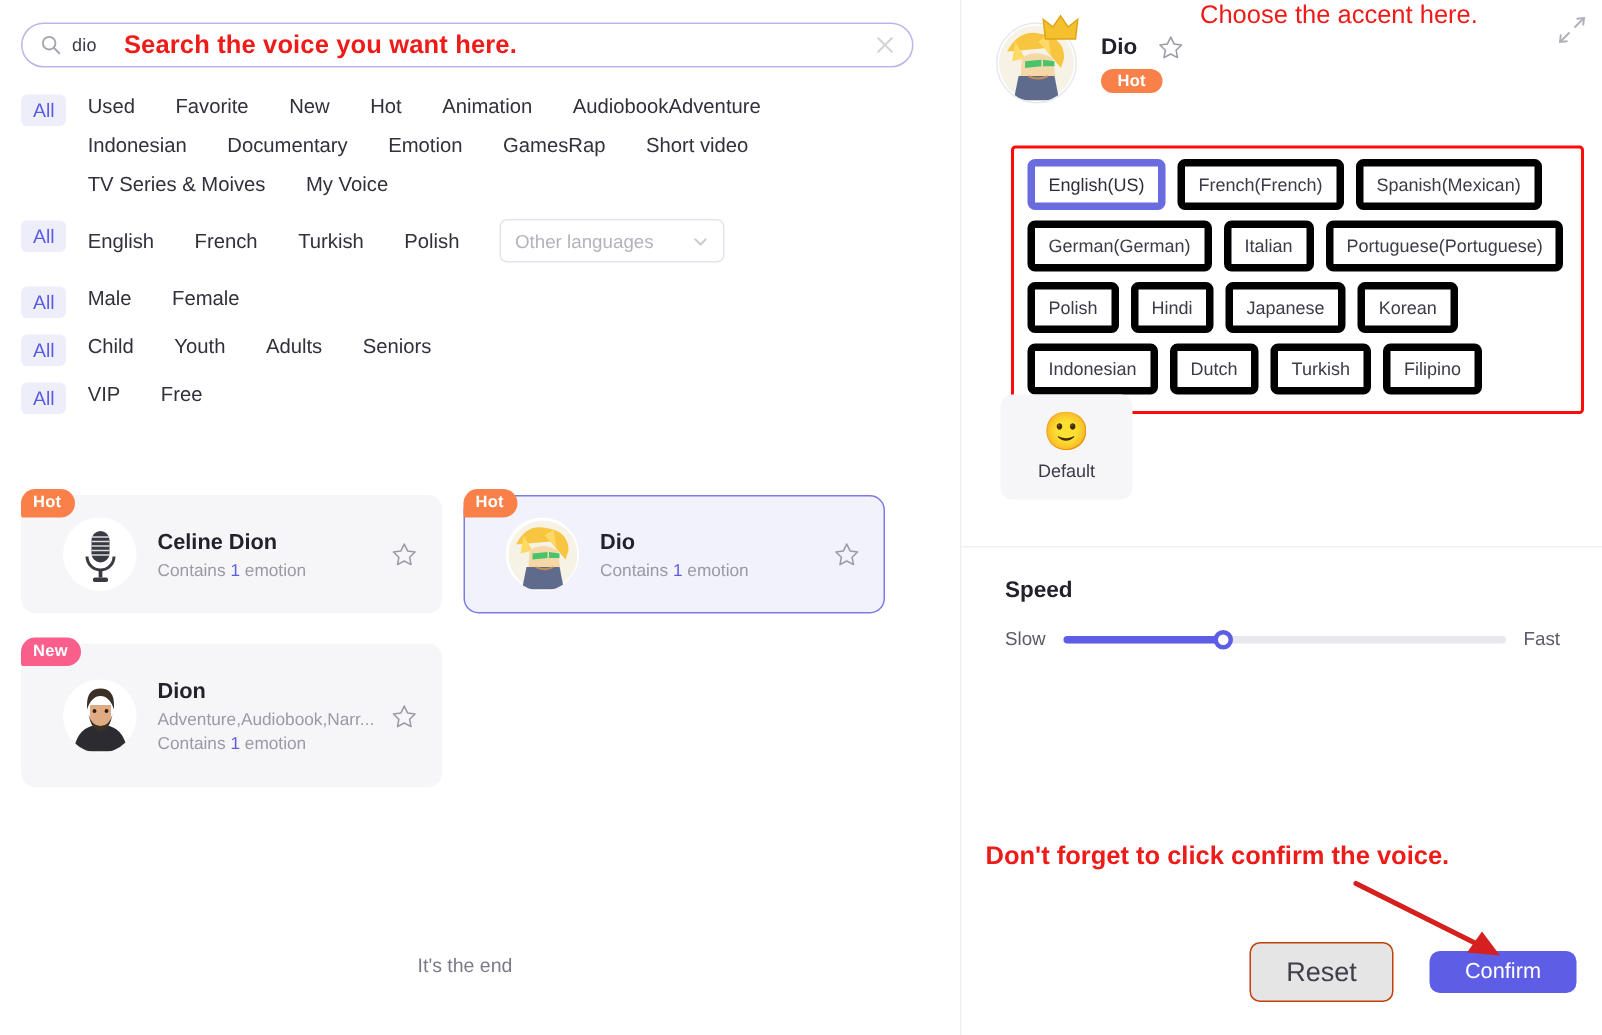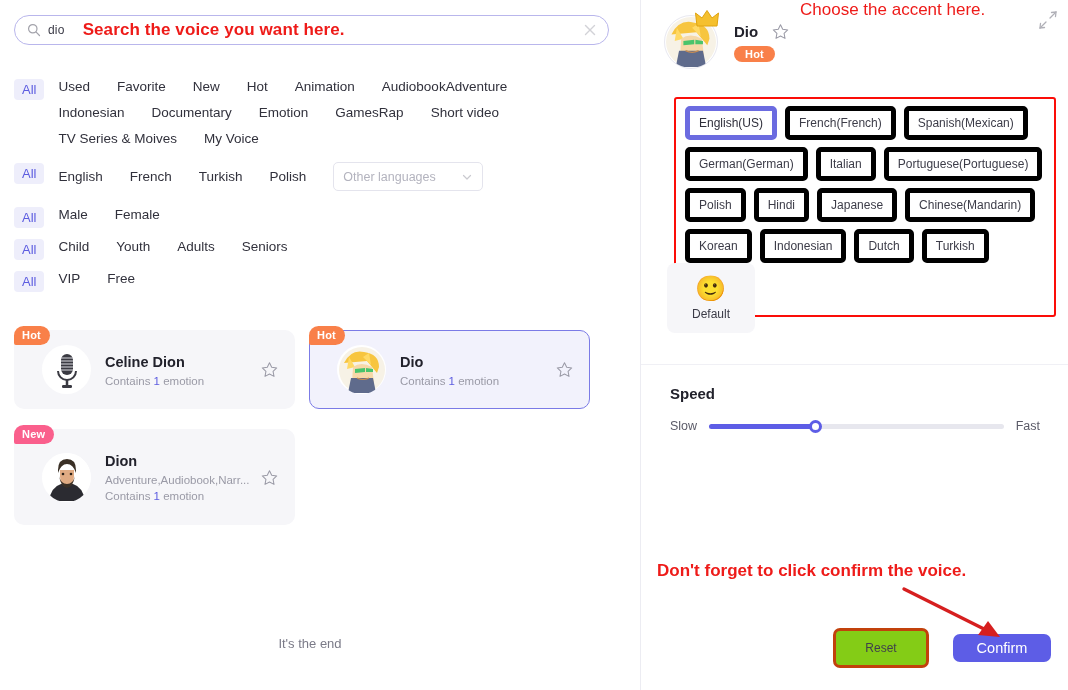--- a/index.html
+++ b/index.html
@@ -54,21 +54,21 @@
     white-space: nowrap;
   }
   .search-clear {
     margin-left: auto;
     width: 16px; height: 16px;
     opacity: .38;
     flex: 0 0 auto;
   }
 
   
-  .filters { position: absolute; left: 14px; top: 78px; width: 600px; }
+  .filters { position: absolute; left: 14px; top: 62px; width: 600px; }
   .filter-row {
     display: flex;
     align-items: flex-start;
     margin-bottom: 6px;
   }
   .filter-all {
     flex: 0 0 auto;
     font-size: 13px;
     color: #5c5ce0;
     background: #eeeefb;
@@ -328,24 +328,24 @@
   .arrow-svg { position: absolute; left: 900px; top: 585px; }
 
   .actions {
     position: absolute;
     right: 17px; bottom: 22px;
     display: flex;
     align-items: center;
   }
   .btn-reset {
     width: 96px; height: 40px;
-    border: 3px solid #c2410c;
+    border: 1px solid #c2410c;
     border-radius: 7px;
-    background: #84cc16;
-    font-size: 12px;
+    background: #e5e5e5;
+    font-size: 18px;
     color: #40404c;
     font-family: "Liberation Sans", sans-serif;
     cursor: pointer;
   }
   .btn-confirm {
     width: 98px; height: 28px;
     border: none;
     border-radius: 7px;
     background: #5d5de6;
     font-size: 14.5px;
@@ -564,21 +564,20 @@
     <div class="accent-box">
       <span class="chip active">English(US)</span>
       <span class="chip">French(French)</span>
       <span class="chip">Spanish(Mexican)</span>
       <span class="chip">German(German)</span>
       <span class="chip">Italian</span>
       <span class="chip">Portuguese(Portuguese)</span>
       <span class="chip">Polish</span>
       <span class="chip">Hindi</span>
       <span class="chip">Japanese</span>
-      <span class="chip">Chinese(Mandarin)</span>
       <span class="chip">Korean</span>
       <span class="chip">Indonesian</span>
       <span class="chip">Dutch</span>
       <span class="chip">Turkish</span>
       <span class="chip">Filipino</span>
     </div>
 
     <div class="hr"></div>
 
     <div class="slider-block" style="top:385px;">

